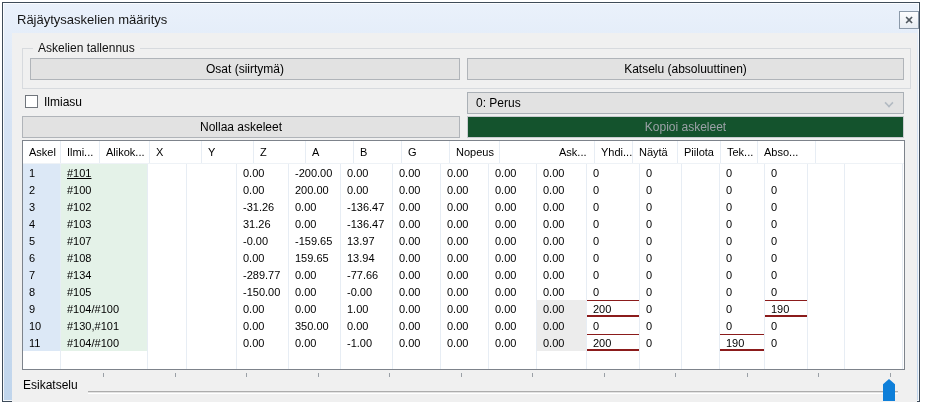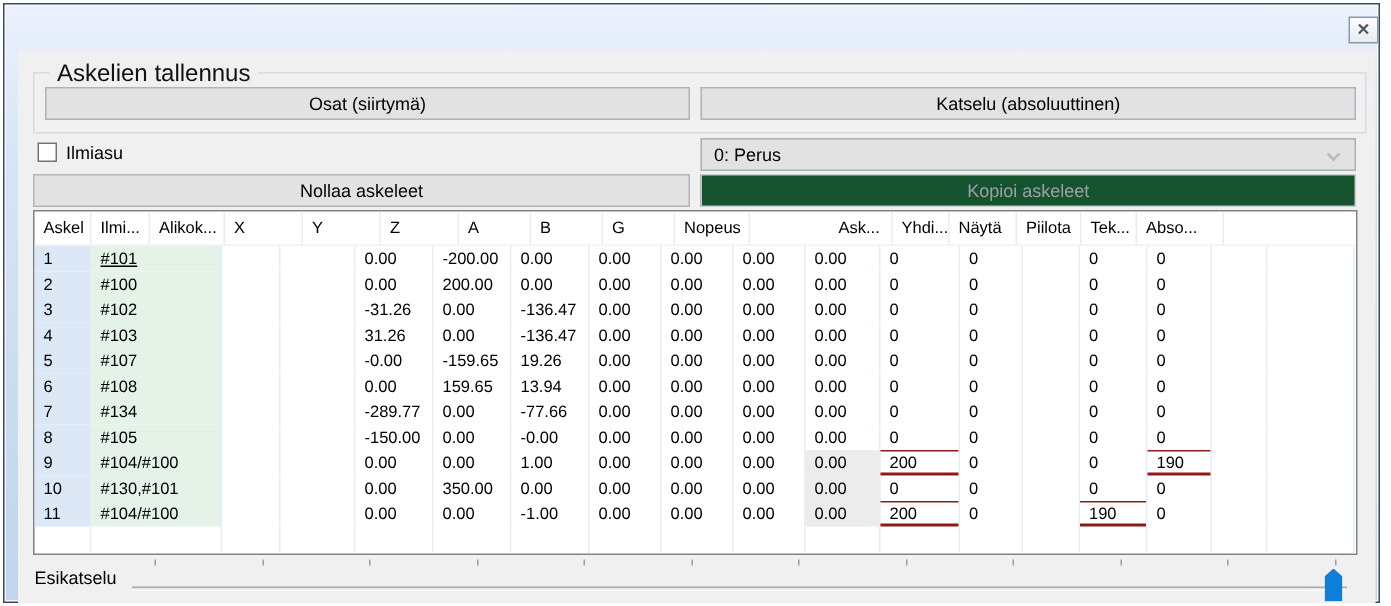--- a/index.html
+++ b/index.html
@@ -28,21 +28,21 @@
     color:#50585f;font-size:11px;font-weight:bold;text-align:center;line-height:16px;
     box-sizing:border-box;cursor:pointer;
   }
   
   .groupbox{
     position:absolute;left:22px;top:48px;width:889px;height:41px;
     border:1px solid #d7dade;box-sizing:border-box;
   }
   .group-label{
     position:absolute;left:10px;top:-8px;background:#f0f0f0;padding:0 5px;
-    font-size:16px;color:#111;white-space:nowrap;
+    font-size:12px;color:#111;white-space:nowrap;
   }
   
   .btn{
     position:absolute;height:22px;box-sizing:border-box;
     border:1px solid #b0b4b9;background:#e2e2e2;
     display:flex;align-items:center;justify-content:center;
     font-size:12px;color:#000;cursor:pointer;white-space:nowrap;
   }
   .btn.disabled{color:#9ba1a7;border-color:#c9ccd0;background:#14532d;cursor:default;}
   .checkbox-box{
@@ -95,20 +95,21 @@
   .slider-thumb{
     position:absolute;left:883px;top:379px;width:12px;height:22px;
     background:#0e7fd9;cursor:grab;
     clip-path:polygon(50% 0,100% 24%,100% 100%,0 100%,0 24%);
   }
 </style>
 </head>
 <body>
 
 <div class="dialog">
+  <span class="title">Räjäytysaskelien määritys</span>
   <div class="closebtn">
     <span>✕</span>
   </div>
   <div class="client"></div>
 </div>
 
 <div class="groupbox">
   <span class="group-label">Askelien tallennus</span>
 </div>
 
@@ -234,21 +235,21 @@
       <div class="cell" style="width: 37px;"></div>
       <div class="cell" style="width: 58px;"></div>
     </div>
     <div class="trow">
       <div class="cell bg-askel" style="width: 38px;">5</div>
       <div class="cell bg-osat" style="width: 87px;">#107</div>
       <div class="cell" style="width: 39px;"></div>
       <div class="cell" style="width: 50px;"></div>
       <div class="cell" style="width: 52px;">-0.00</div>
       <div class="cell" style="width: 52px;">-159.65</div>
-      <div class="cell" style="width: 52px;">19.26</div>
+      <div class="cell" style="width: 52px;">13.97</div>
       <div class="cell" style="width: 48px;">0.00</div>
       <div class="cell" style="width: 48px;">0.00</div>
       <div class="cell" style="width: 48px;">0.00</div>
       <div class="cell" style="width: 50px;">0.00</div>
       <div class="cell" style="width: 53px;">0</div>
       <div class="cell" style="width: 42px;">0</div>
       <div class="cell" style="width: 38px;"></div>
       <div class="cell" style="width: 45px;">0</div>
       <div class="cell" style="width: 43px;">0</div>
       <div class="cell" style="width: 37px;"></div>

